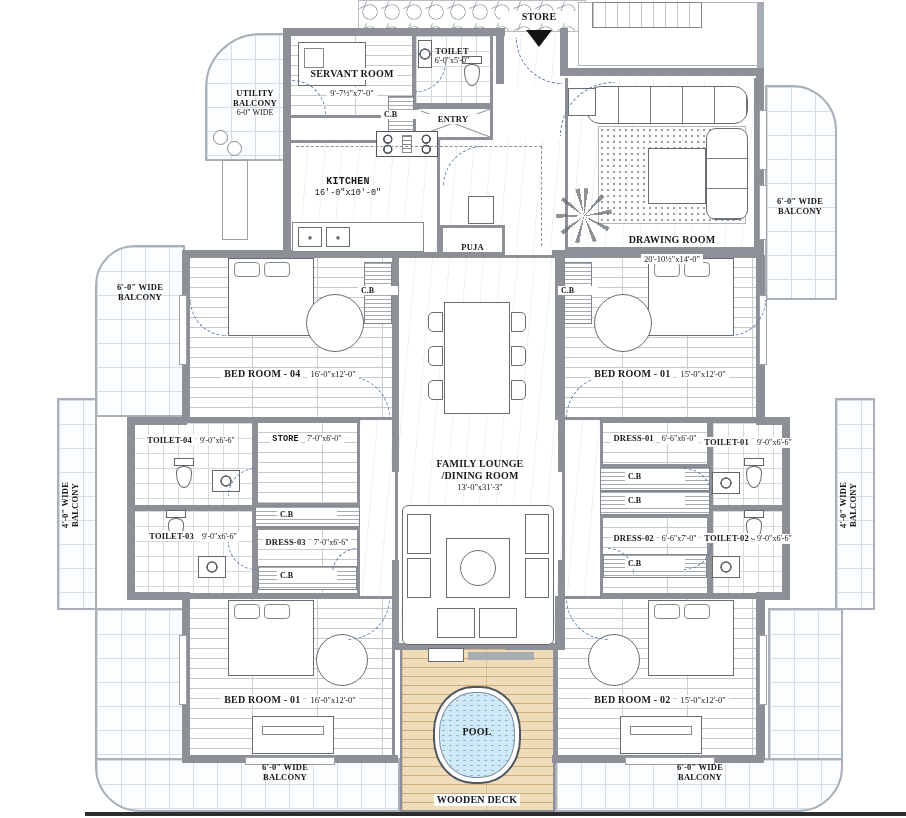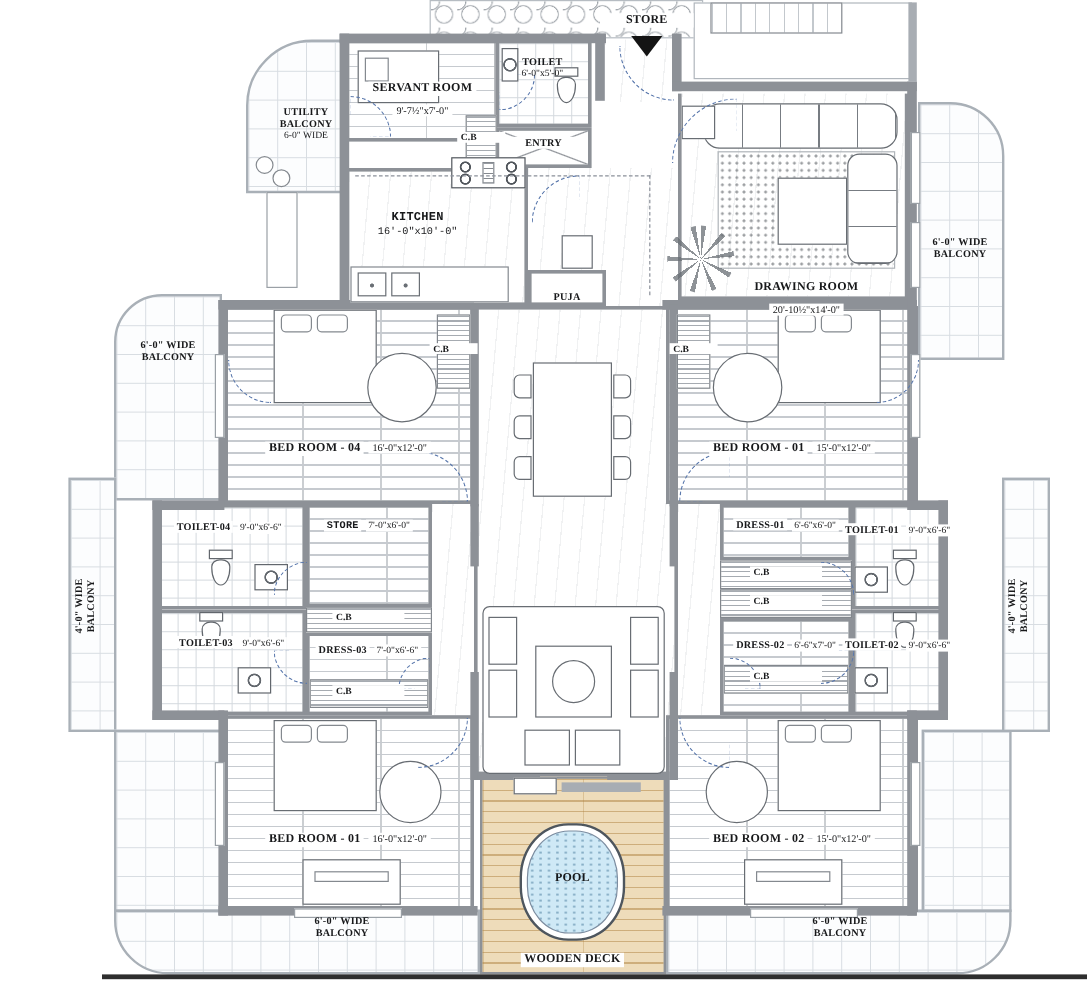--- a/index.html
+++ b/index.html
@@ -335,20 +335,25 @@
   <div class="a lbl" style="left:602px;top:426px;width:106px;">
     <div class="nm sm chip" style="display:inline-block;padding:0 2px;">DRESS-01</div>
     <div class="dm sm chip" style="display:inline-block;padding:0 2px;">6'-6"x6'-0"</div>
   </div>
 
   <div class="a lbl" style="left:702px;top:430px;width:92px;">
     <div class="nm sm chip" style="display:inline-block;padding:0 2px;">TOILET-01</div>
     <div class="dm sm chip" style="display:inline-block;padding:0 2px;">9'-0"x6'-6"</div>
   </div>
 
+  <div class="a lbl" style="left:410px;top:458px;width:140px;">
+    <div class="nm">FAMILY LOUNGE</div>
+    <div class="nm">/DINING ROOM</div>
+    <div class="dm">13'-0"x31'-3"</div>
+  </div>
 
   <div class="a lbl" style="left:134px;top:524px;width:118px;">
     <div class="nm sm chip" style="display:inline-block;padding:0 2px;">TOILET-03</div>
     <div class="dm sm chip" style="display:inline-block;padding:0 2px;">9'-0"x6'-6"</div>
   </div>
 
   <div class="a lbl" style="left:257px;top:530px;width:100px;">
     <div class="nm sm chip" style="display:inline-block;padding:0 2px;">DRESS-03</div>
     <div class="dm sm chip" style="display:inline-block;padding:0 2px;">7'-0"x6'-6"</div>
   </div>

